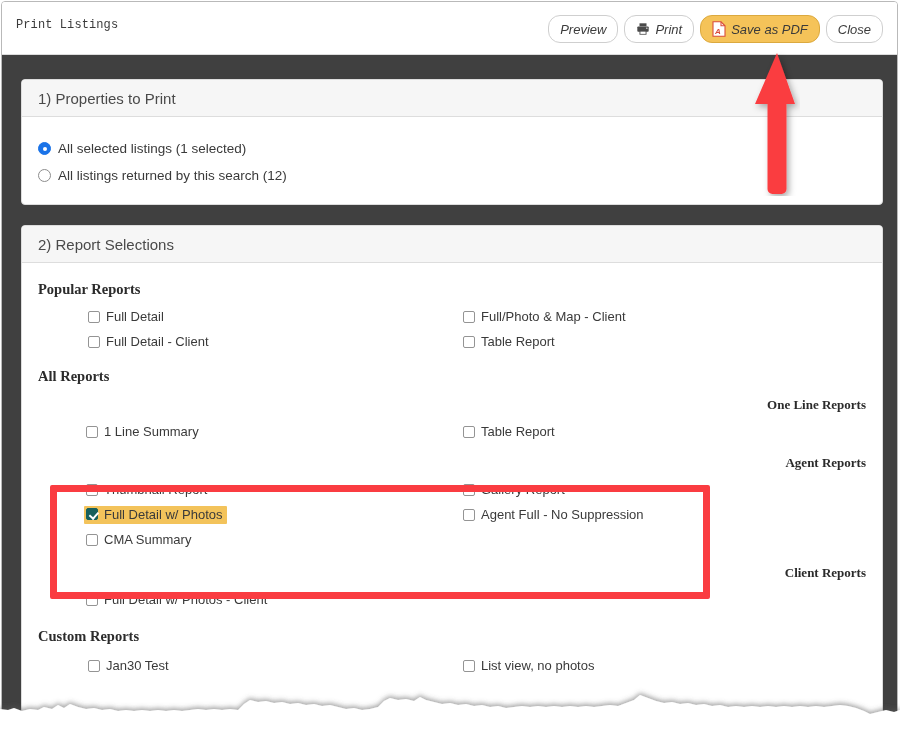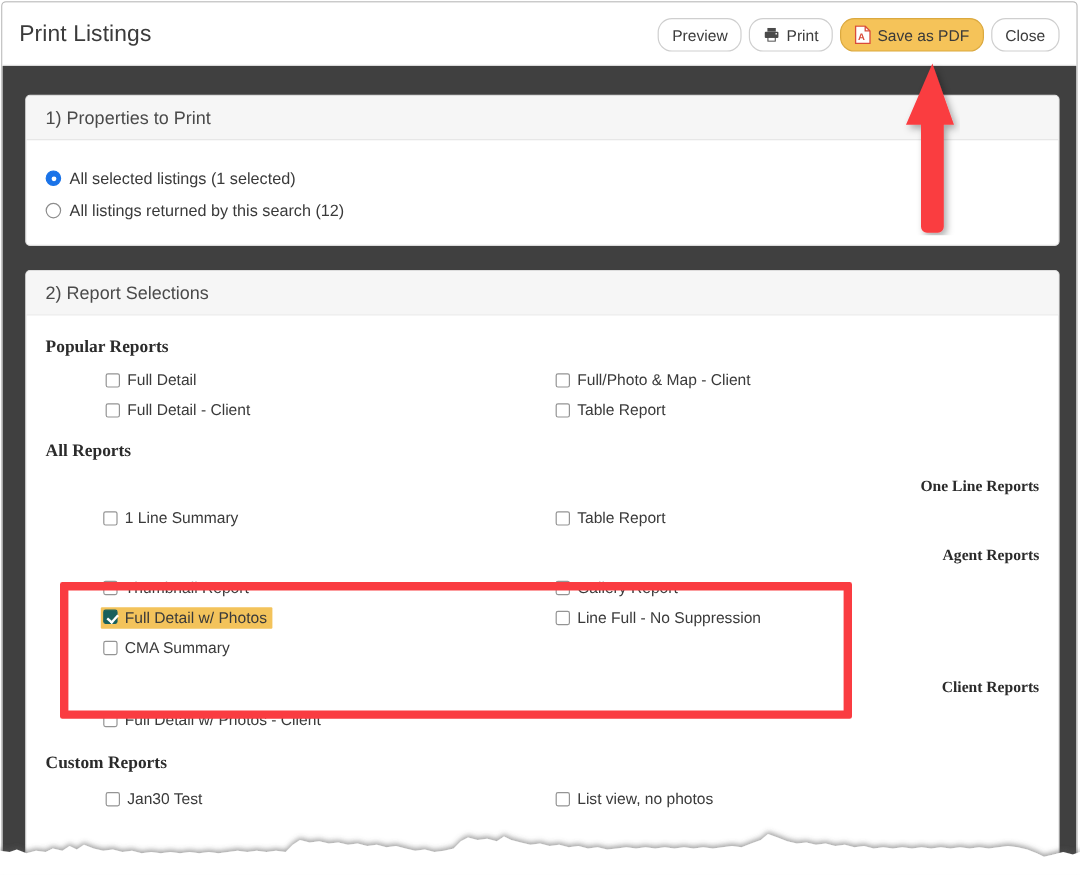--- a/index.html
+++ b/index.html
@@ -31,23 +31,24 @@
   #titlebar {
     position: absolute;
     left: 0; top: 0;
     width: 895px; height: 53px;
     background: #ffffff;
     border-bottom: 1px solid #dcdcdc;
   }
   #page-title {
     position: absolute;
     left: 14px; top: 16px;
-    font-size: 19px;
+    font-size: 12px;
     color: #3b3b3b;
     letter-spacing: .1px;
+    font-family: Liberation Mono, monospace;
   }
   #header-buttons {
     position: absolute;
     right: 14px; top: 13px;
     display: flex;
     gap: 6px;
     align-items: center;
   }
   .btn {
     display: inline-flex;
@@ -58,20 +59,21 @@
     padding: 0 11px;
     font-size: 13px;
     font-family: "Liberation Sans", sans-serif;
     color: #3c3c3c;
     background: #ffffff;
     border: 1px solid #cfcfcf;
     border-radius: 12px;
     cursor: pointer;
     white-space: nowrap;
     line-height: 1;
+    font-style: italic;
   }
   .btn.gold {
     background: #f5c359;
     border: 1px solid #dba93f;
     color: #3a3a3a;
   }
   .btn .ico { display: inline-flex; align-items: center; }
 
   
   #content {
@@ -346,21 +348,21 @@
           </div>
           <div class="row2">
             <label class="col colA deep">
               <span class="hl" style="display:inline-flex;align-items:center;">
                 <span class="cb on"></span>
                 <span>Full Detail w/ Photos</span>
               </span>
             </label>
             <label class="col colB">
               <span class="cb"></span>
-              <span>Line Full - No Suppression</span>
+              <span>Agent Full - No Suppression</span>
             </label>
           </div>
           <div class="row2">
             <label class="col colA deep">
               <span class="cb"></span>
               <span>CMA Summary</span>
             </label>
           </div>
         </div>
 

